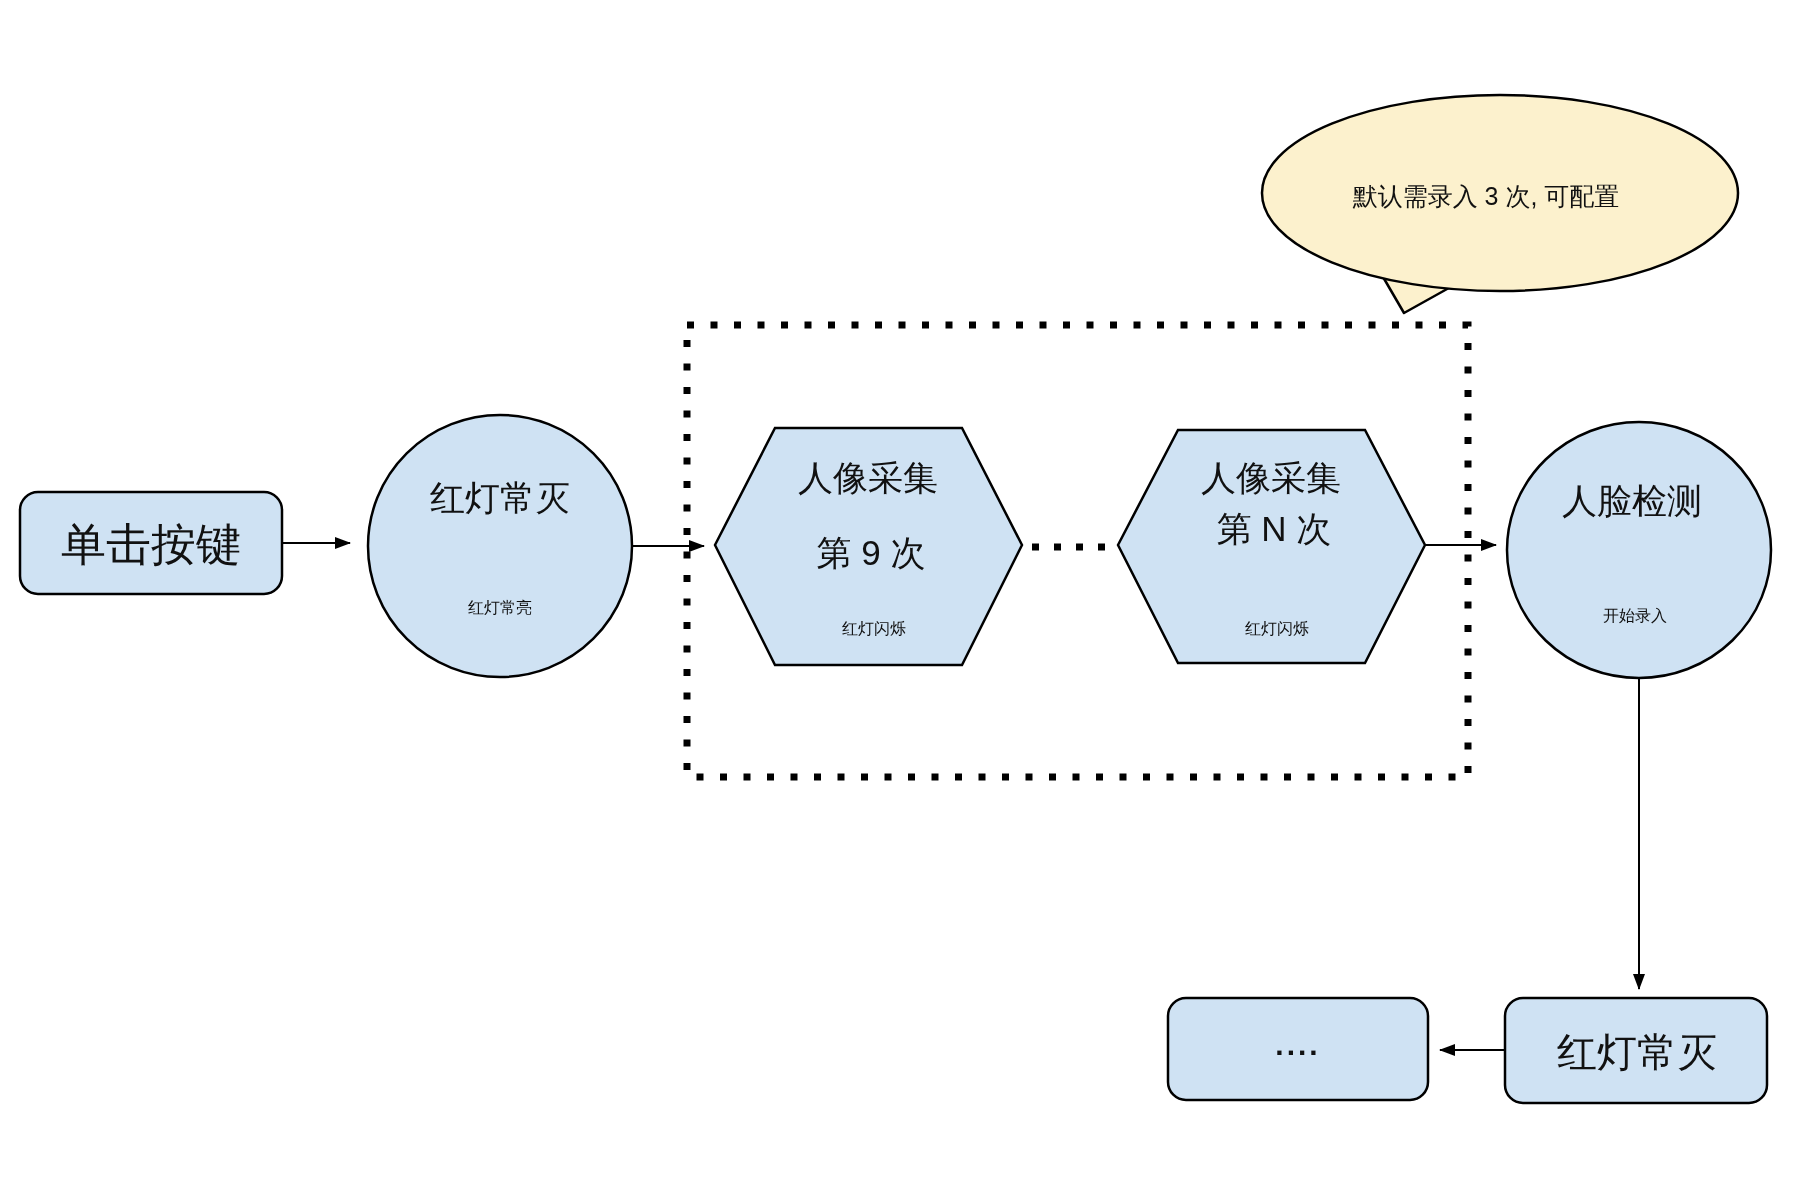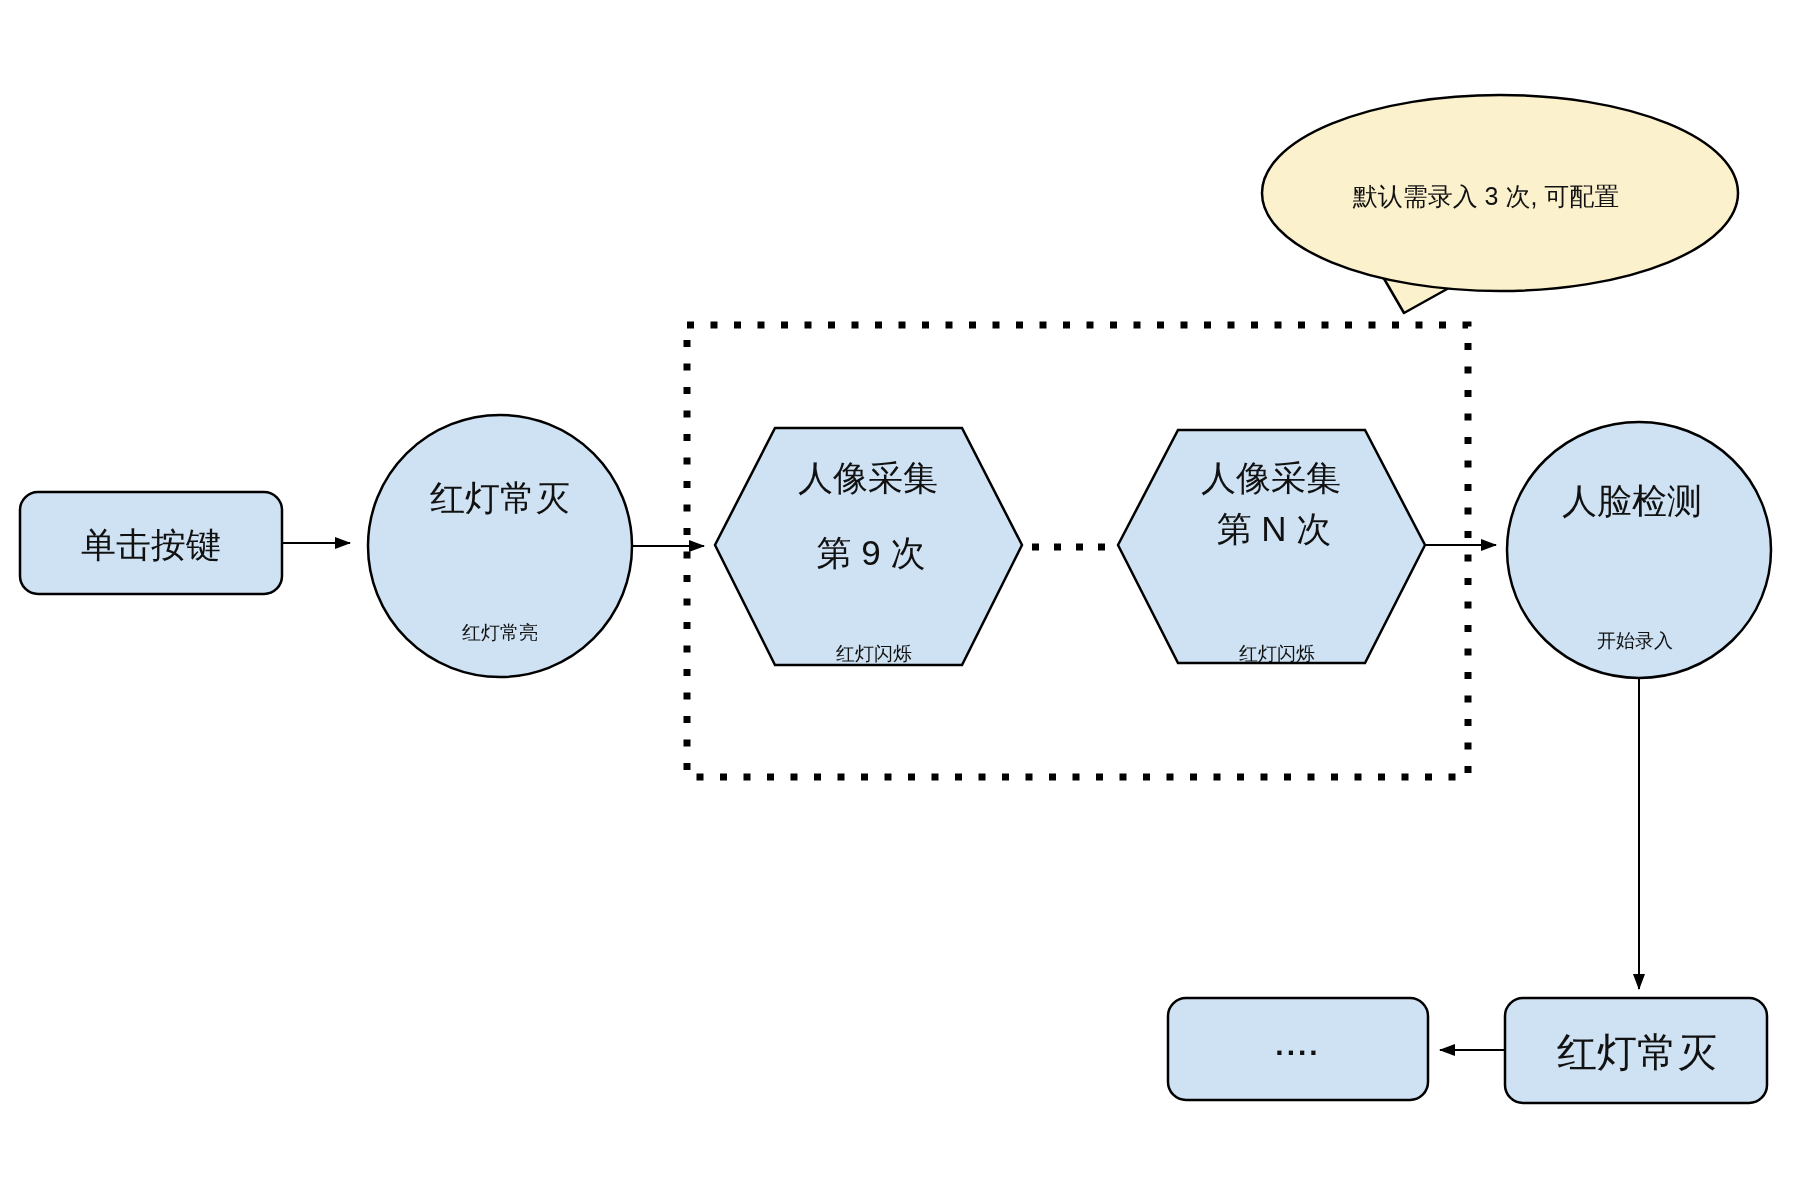--- a/index.html
+++ b/index.html
@@ -20,22 +20,22 @@
   }
   .canvas svg{position:absolute;left:0;top:0;}
   .t{
     position:absolute;
     transform:translate(-50%,-50%);
     white-space:nowrap;
     color:var(--text-color);
     line-height:1;
   }
   .title{font-size:35px;}
-  .status{font-size:19px;margin-top:24px;}
-  .click-label{font-size:35px;}
+  .status{font-size:16px;}
+  .click-label{font-size:45px;}
   .face-label{font-size:40px;}
   .more-label{font-size:30px;font-weight:bold;letter-spacing:3px;}
   .callout-text{font-size:25px;}
 </style>
 </head>
 <body>
 
 <div class="canvas">
 
   <svg width="1803" height="1199" viewBox="0 0 1803 1199">

